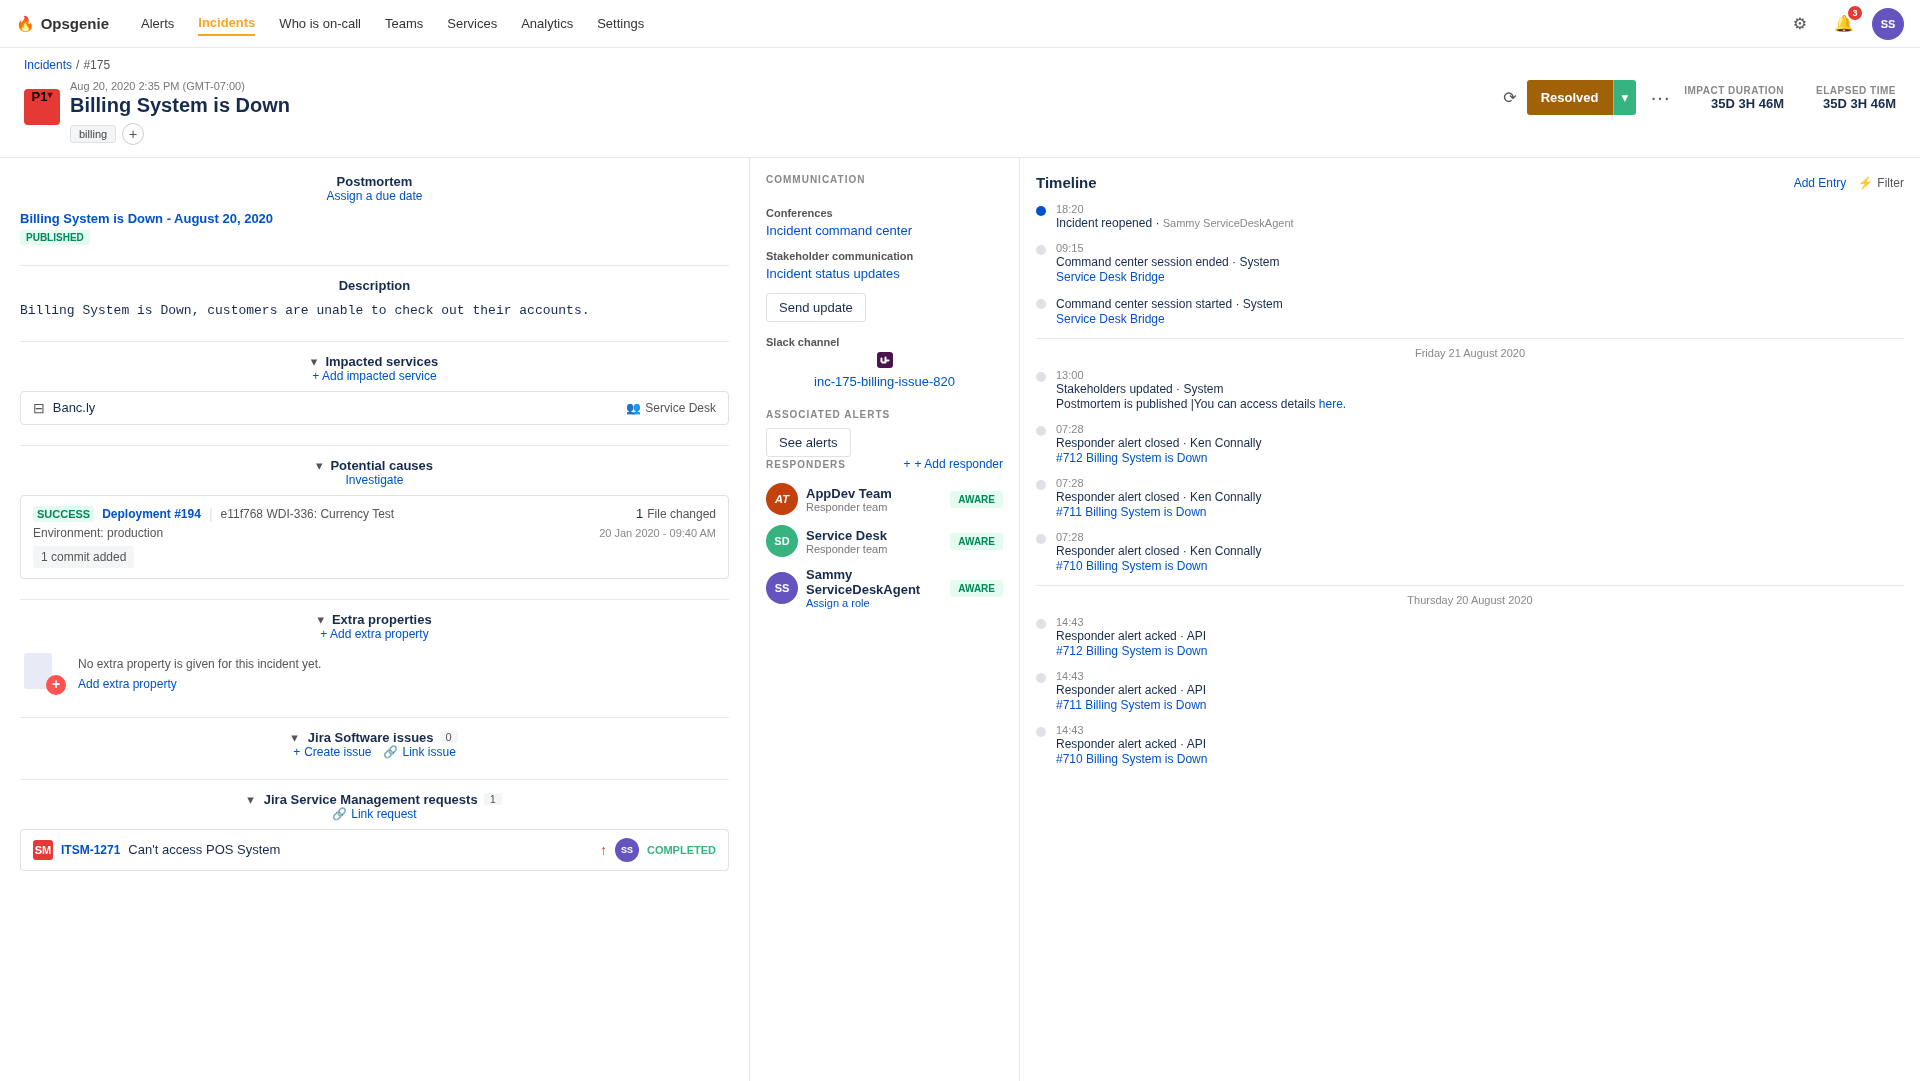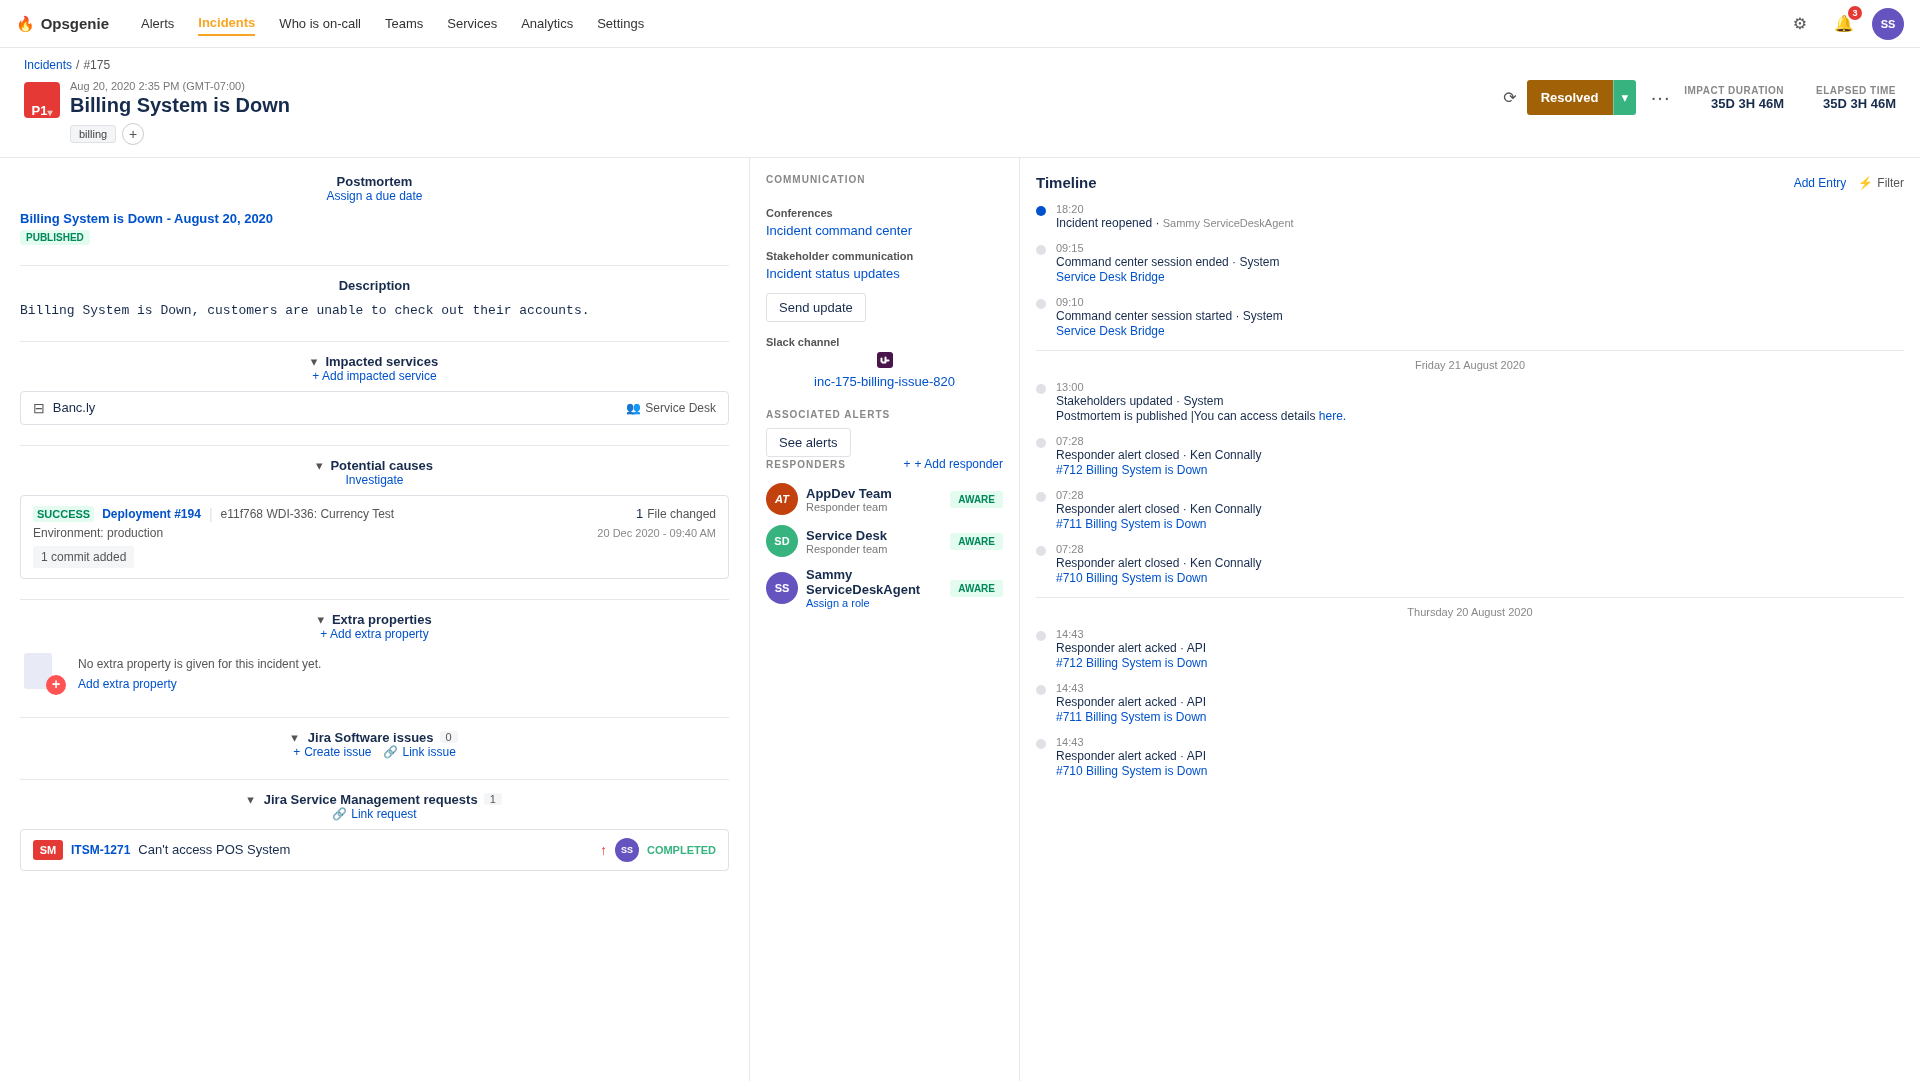--- a/index.html
+++ b/index.html
@@ -16,21 +16,21 @@
     .nav-badge { position: absolute; top: -2px; right: -2px; background: #e53935; color: #fff; font-size: 9px; font-weight: 700; border-radius: 50%; width: 14px; height: 14px; display: flex; align-items: center; justify-content: center; }
     .nav-avatar { width: 32px; height: 32px; border-radius: 50%; background: #6554c0; color: #fff; font-size: 11px; font-weight: 700; display: flex; align-items: center; justify-content: center; cursor: pointer; }
 
     
     .breadcrumb { display: flex; align-items: center; gap: 4px; padding: 10px 24px 4px; font-size: 12px; color: #555; }
     .breadcrumb a { color: #0052cc; text-decoration: none; }
 
     
     .incident-header { padding: 4px 24px 12px; display: flex; align-items: flex-start; justify-content: space-between; border-bottom: 1px solid #e8e8e8; }
     .incident-header-left { display: flex; align-items: flex-start; gap: 10px; }
-    .priority-badge { width: 36px; height: 36px; background: #e53935; border-radius: 4px; color: #ffffff; font-weight: 700; font-size: 13px; display: flex; align-items: flex-end; justify-content: center; flex-shrink: 0; margin-top: 2px; }
+    .priority-badge { width: 36px; height: 36px; background: #e53935; border-radius: 4px; color: #000000; font-weight: 700; font-size: 13px; display: flex; align-items: flex-start; justify-content: center; flex-shrink: 0; margin-top: 9px; }
     .priority-chevron { font-size: 10px; opacity: 0.7; }
     .incident-title-block { display: flex; flex-direction: column; }
     .incident-date { font-size: 11px; color: #777; margin-bottom: 2px; }
     .incident-title { font-size: 20px; font-weight: 700; color: #172b4d; }
     .incident-tags { display: flex; align-items: center; gap: 6px; margin-top: 6px; }
     .tag { background: #f4f5f7; border: 1px solid #dfe1e6; border-radius: 3px; padding: 2px 8px; font-size: 11px; color: #444; }
     .tag-add { width: 22px; height: 22px; border-radius: 50%; border: 1px solid #ccc; display: flex; align-items: center; justify-content: center; cursor: pointer; color: #555; font-size: 14px; }
     .incident-header-right { display: flex; align-items: center; gap: 10px; }
     .header-meta { text-align: right; }
     .header-meta-row { display: flex; gap: 32px; }
@@ -94,21 +94,21 @@
     .extra-prop-text { font-size: 12px; color: #555; padding-top: 8px; }
     .add-prop-link { color: #0052cc; font-size: 12px; cursor: pointer; margin-top: 6px; display: inline-block; }
 
     
     .jira-section-header { display: flex; align-items: center; gap: 6px; }
     .jira-count { background: #f4f5f7; border-radius: 3px; padding: 0 6px; font-size: 11px; color: #555; }
     .jira-actions { display: flex; align-items: center; gap: 12px; }
     .jira-action-btn { display: flex; align-items: center; gap: 4px; color: #0052cc; font-size: 12px; cursor: pointer; }
     .jira-item { display: flex; align-items: center; justify-content: space-between; border: 1px solid #dfe1e6; border-radius: 4px; padding: 8px 12px; margin-top: 6px; }
     .jira-item-left { display: flex; align-items: center; gap: 8px; }
-    .jira-item-icon { width: 30px; height: 20px; background: #e53935; border-radius: 3px; display: flex; align-items: center; justify-content: center; color: #fff; font-size: 11px; font-weight: 700; }
+    .jira-item-icon { width: 20px; height: 20px; background: #e53935; border-radius: 3px; display: flex; align-items: center; justify-content: center; color: #fff; font-size: 11px; font-weight: 700; }
     .jira-item-id { font-size: 12px; color: #0052cc; font-weight: 600; cursor: pointer; }
     .jira-item-title { font-size: 13px; color: #172b4d; }
     .jira-item-right { display: flex; align-items: center; gap: 8px; }
     .completed-badge { color: #36b37e; font-size: 11px; font-weight: 700; }
     .priority-up { color: #e53935; font-size: 14px; }
 
     
     .comm-label { font-size: 10px; font-weight: 700; color: #888; letter-spacing: 1px; text-transform: uppercase; margin-bottom: 22px; }
     .comm-sub-label { font-size: 11px; font-weight: 600; color: #555; margin-bottom: 4px; margin-top: 12px; }
     .comm-link { color: #0052cc; font-size: 13px; cursor: pointer; display: block; margin-bottom: 8px; }
@@ -289,21 +289,21 @@
             <span> </span>
             <span>WDI-336: Currency Test</span>
           </span>
           <div style="margin-left:auto;display:flex;align-items:center;gap:4px;">
             <span>1</span>
             <span style="font-size:12px;color:#555;">File changed</span>
           </div>
         </div>
         <div class="cause-meta">
           <span class="cause-env">Environment: <span>production</span></span>
-          <span class="cause-date">20 Dec 2020 - 09:40 AM</span>
+          <span class="cause-date">20 Jan 2020 - 09:40 AM</span>
         </div>
         <div class="cause-commit">1 commit added</div>
       </div>
     </div>
 
     <div class="divider"></div>
 
     <div class="section">
       <div class="section-header">
         <div style="display:flex;align-items:center;gap:4px;">
@@ -483,21 +483,20 @@
         <div class="timeline-content">
           <div class="timeline-time">09:15</div>
           <div class="timeline-desc">Command center session ended · System</div>
           <a class="timeline-link">Service Desk Bridge</a>
         </div>
       </div>
 
       <div class="timeline-entry">
         <div class="timeline-dot"></div>
         <div class="timeline-content">
-          <div class="timeline-time">09:10</div>
           <div class="timeline-desc">Command center session started · System</div>
           <a class="timeline-link">Service Desk Bridge</a>
         </div>
       </div>
 
       <div class="timeline-date-divider">Friday 21 August 2020</div>
 
       <div class="timeline-entry">
         <div class="timeline-dot"></div>
         <div class="timeline-content">

